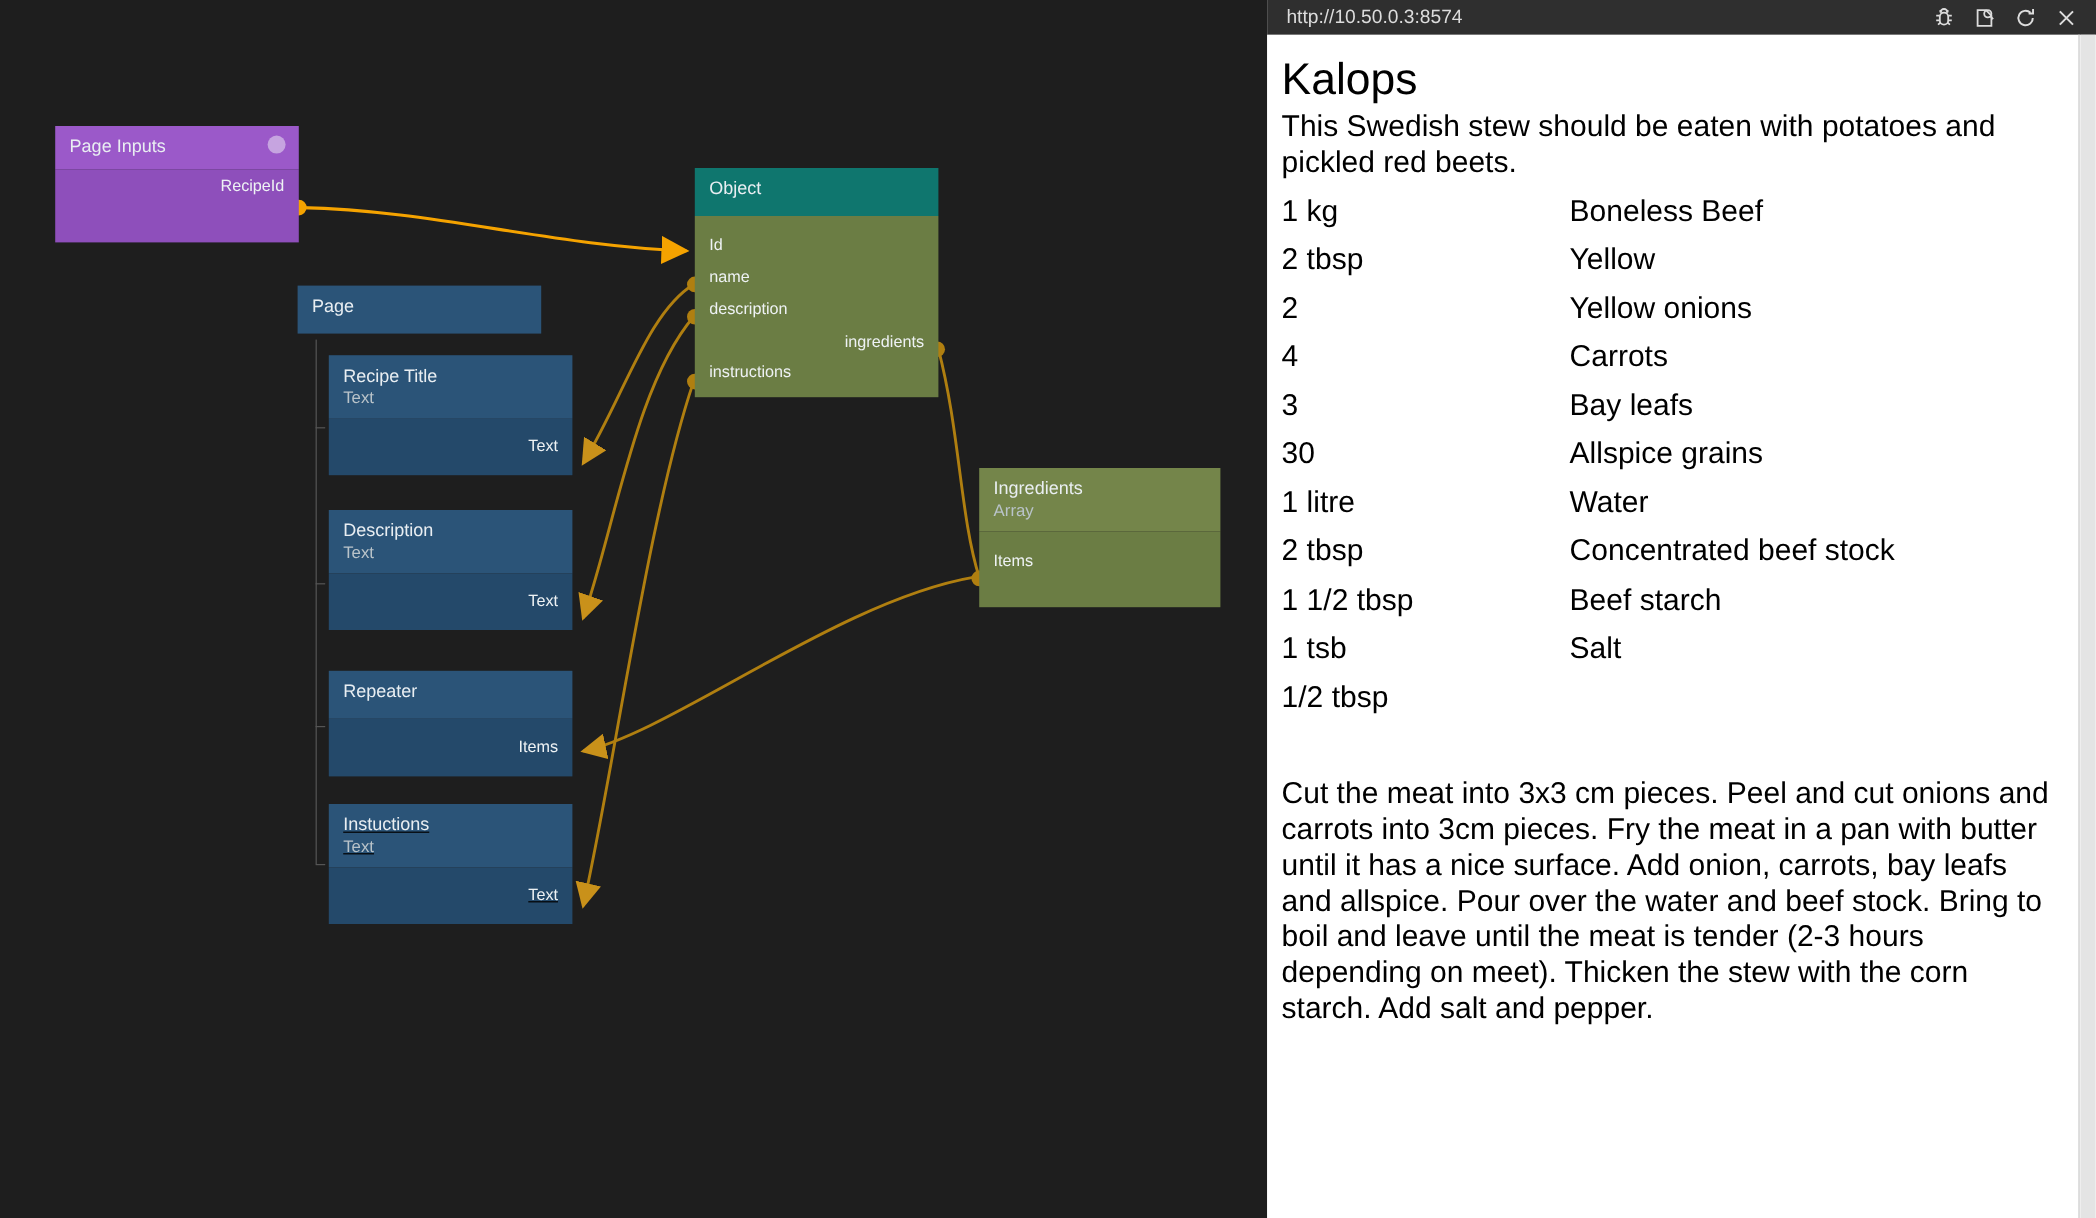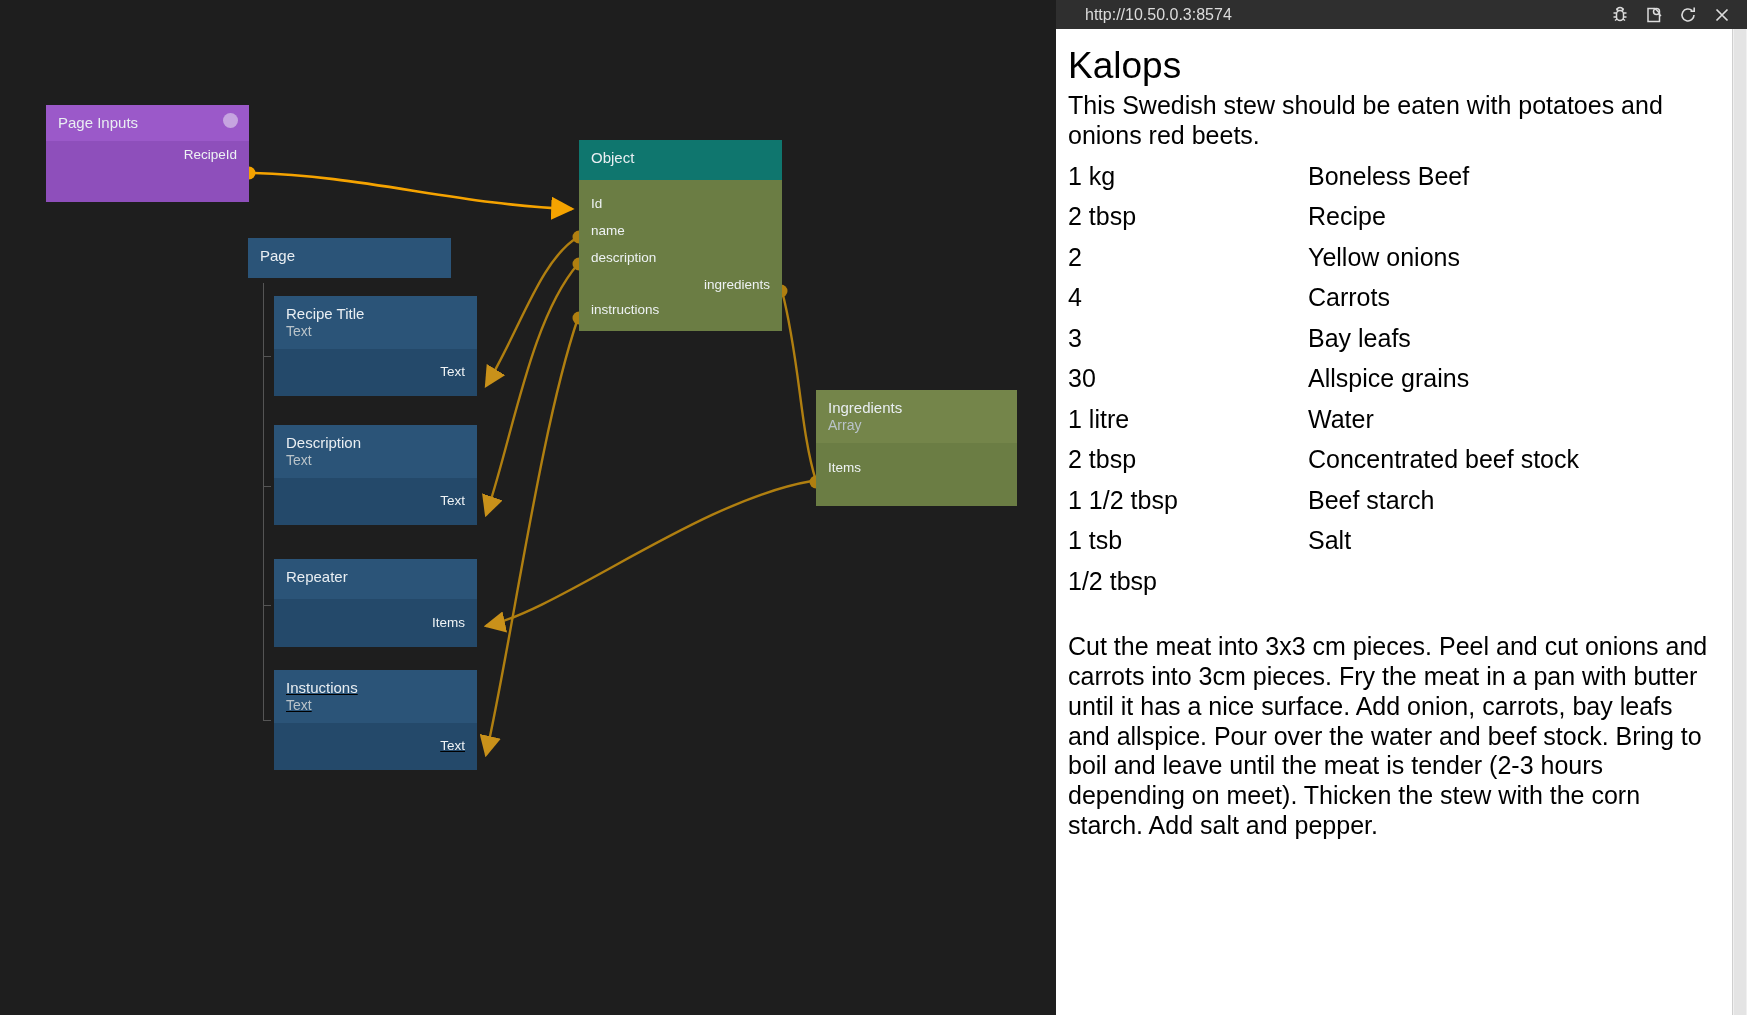--- a/index.html
+++ b/index.html
@@ -106,21 +106,21 @@
     height: 29px;
     background: #2f2f2f;
     display: flex;
     align-items: center;
     padding: 0 8px 0 0;
   }
   #panel-url {
     flex: 1;
     color: #dcdcdc;
     font-size: 16px;
-    padding-left: 29px;
+    padding-left: 16px;
     white-space: nowrap;
     overflow: hidden;
   }
   .bar-icon {
     width: 34px;
     height: 29px;
     display: flex;
     align-items: center;
     justify-content: center;
     color: #dcdcdc;
@@ -170,21 +170,21 @@
   .ing-row {
     display: flex;
     align-items: flex-start;
     margin-top: 10px;
     font-size: 25px;
     line-height: 1.22;
   }
   .ing-amount { width: 240px; flex: 0 0 240px; }
   .ing-name { flex: 1; }
   #recipe-instructions {
-    margin-top: 36px;
+    margin-top: 51px;
     font-size: 25px;
     line-height: 1.19;
   }
 </style>
 </head>
 <body>
 
 <div id="canvas">
 
   <svg id="wires" viewBox="0 0 1056 1015">
@@ -355,29 +355,29 @@
 
     <div class="bar-icon">
       <svg width="20" height="20" viewBox="0 0 20 20" fill="none" stroke="currentColor" stroke-width="1.7">
         <path d="M4.5 4.5l11 11M15.5 4.5l-11 11"></path>
       </svg>
     </div>
   </div>
 
   <div id="page-content">
     <h1 id="recipe-title">Kalops</h1>
-    <div id="recipe-desc">This Swedish stew should be eaten with potatoes and onions red beets.</div>
+    <div id="recipe-desc">This Swedish stew should be eaten with potatoes and pickled red beets.</div>
     <div id="ingredient-list">
         <div class="ing-row">
           <div class="ing-amount">1 kg</div>
           <div class="ing-name">Boneless Beef</div>
         </div>
         <div class="ing-row">
           <div class="ing-amount">2 tbsp</div>
-          <div class="ing-name">Recipe</div>
+          <div class="ing-name">Yellow</div>
         </div>
         <div class="ing-row">
           <div class="ing-amount">2</div>
           <div class="ing-name">Yellow onions</div>
         </div>
         <div class="ing-row">
           <div class="ing-amount">4</div>
           <div class="ing-name">Carrots</div>
         </div>
         <div class="ing-row">

